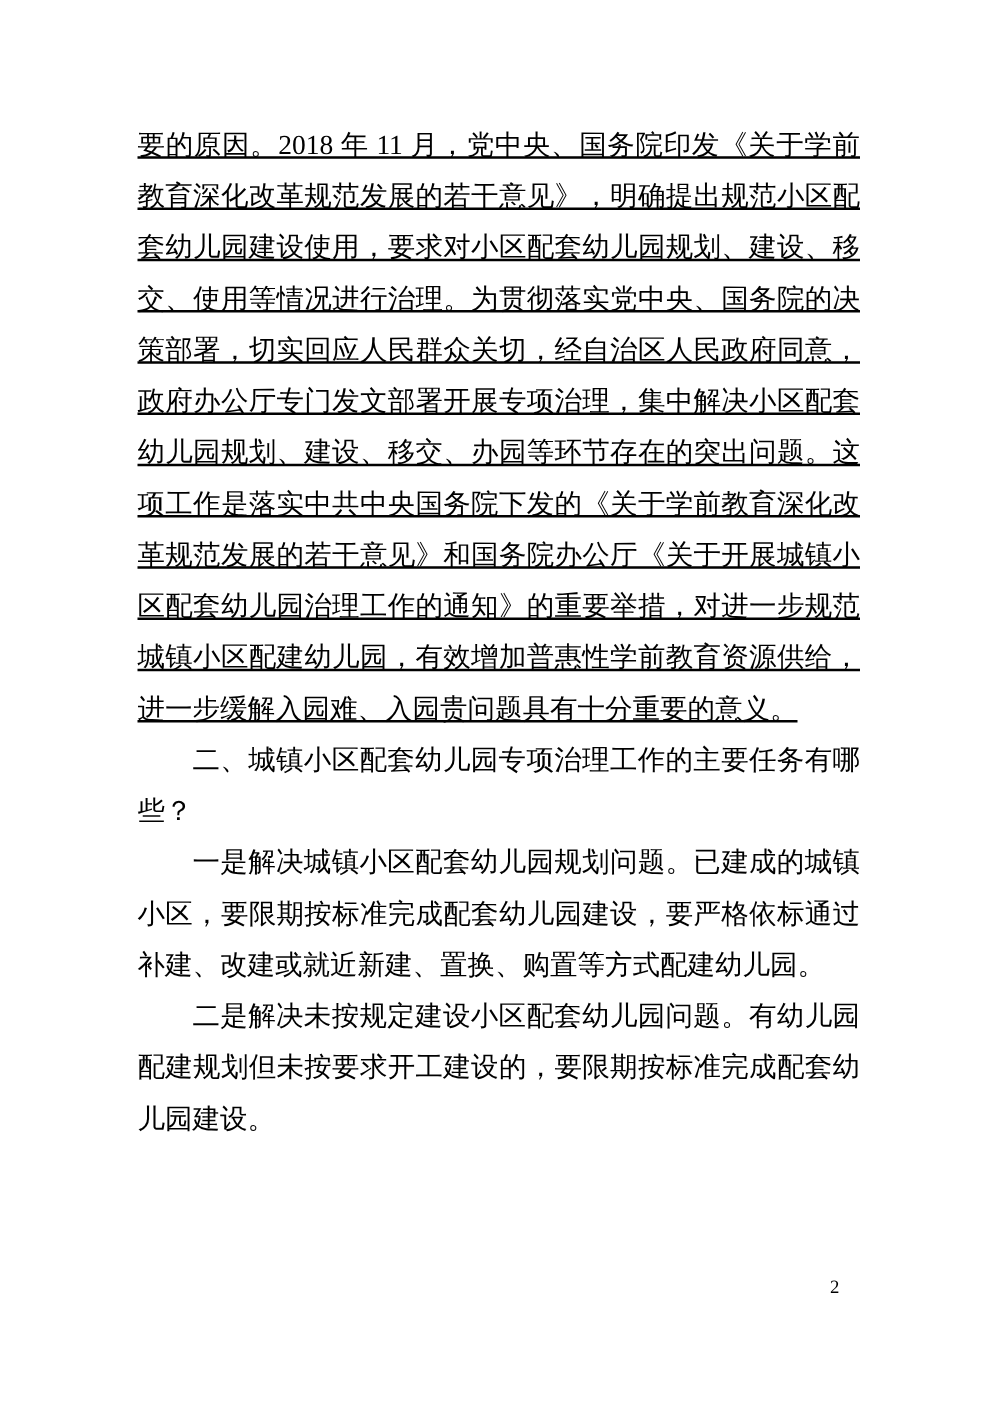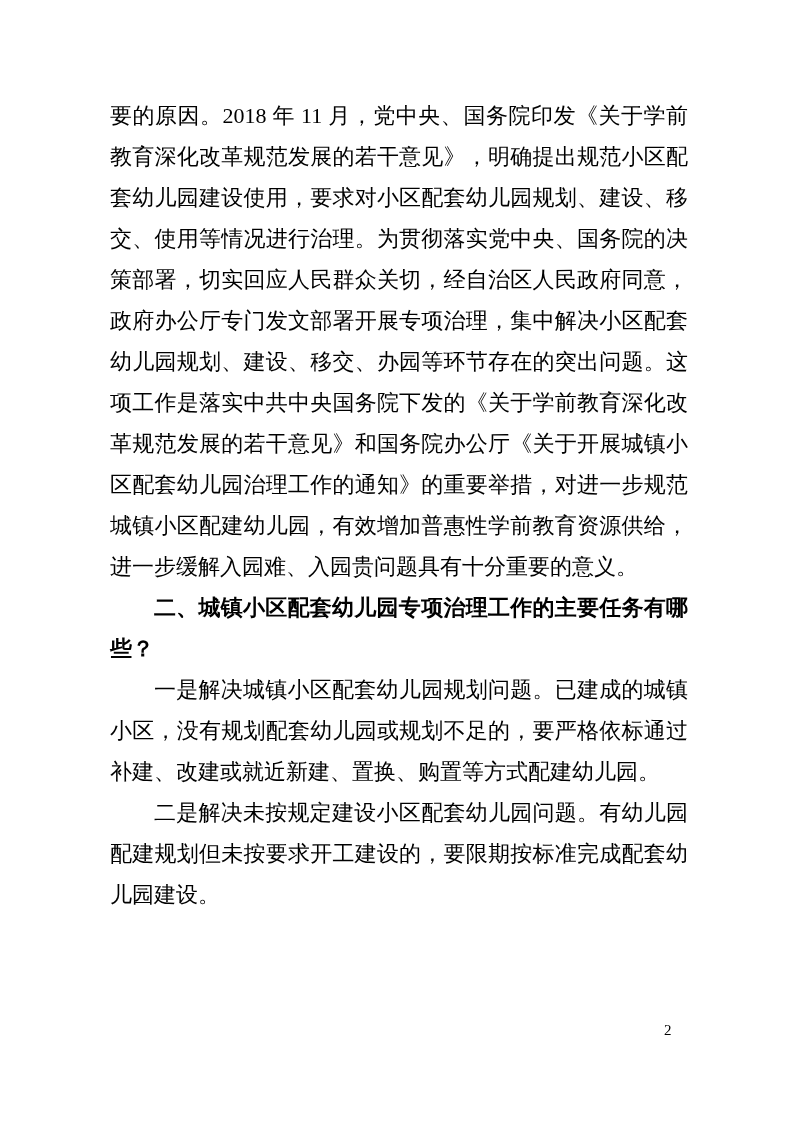--- a/index.html
+++ b/index.html
@@ -28,23 +28,24 @@
     letter-spacing: 0;
     word-break: break-all;
   }
   .para {
     margin: 0;
     padding: 0;
     text-indent: 2em;
   }
   .para.no-indent {
     text-indent: 0;
+    text-decoration: underline;
   }
   .para.heading {
-    font-weight: bold;
+    font-weight: normal;
   }
   .bold {
     font-weight: bold;
   }
   .page-number {
     position: absolute;
     left: 664px;
     top: 1022px;
     font-size: 15px;
     line-height: 17px;
@@ -55,19 +56,19 @@
 </head>
 <body>
 
 <div class="page">
   <main class="content">
     <p class="para no-indent">要的原因。2018 年 11 月，党中央、国务院印发《关于学前教育深化改革规范发展的若干意见》，明确提出规范小区配套幼儿园建设使用，要求对小区配套幼儿园规划、建设、移交、使用等情况进行治理。为贯彻落实党中央、国务院的决策部署，切实回应人民群众关切，经自治区人民政府同意，政府办公厅专门发文部署开展专项治理，集中解决小区配套幼儿园规划、建设、移交、办园等环节存在的突出问题。这项工作是落实中共中央国务院下发的《关于学前教育深化改革规范发展的若干意见》和国务院办公厅《关于开展城镇小区配套幼儿园治理工作的通知》的重要举措，对进一步规范城镇小区配建幼儿园，有效增加普惠性学前教育资源供给，进一步缓解入园难、入园贵问题具有十分重要的意义。</p>
 
     <p class="para heading">二、城镇小区配套幼儿园专项治理工作的主要任务有哪些？</p>
 
 
-    <p class="para">一是解决城镇小区配套幼儿园规划问题。已建成的城镇小区，没有规划配套幼儿园或规划不足的，要严格依标通过补建、改建或就近新建、置换、购置等方式配建幼儿园。</p>
+    <p class="para">一是解决城镇小区配套幼儿园规划问题。已建成的城镇小区，要限期按标准完成配套幼儿园建设，要严格依标通过补建、改建或就近新建、置换、购置等方式配建幼儿园。</p>
 
     <p class="para">二是解决未按规定建设小区配套幼儿园问题。有幼儿园配建规划但未按要求开工建设的，要限期按标准完成配套幼儿园建设。</p>
   </main>
 
   <div class="page-number">2</div>
 </div>
 
 </body></html>

